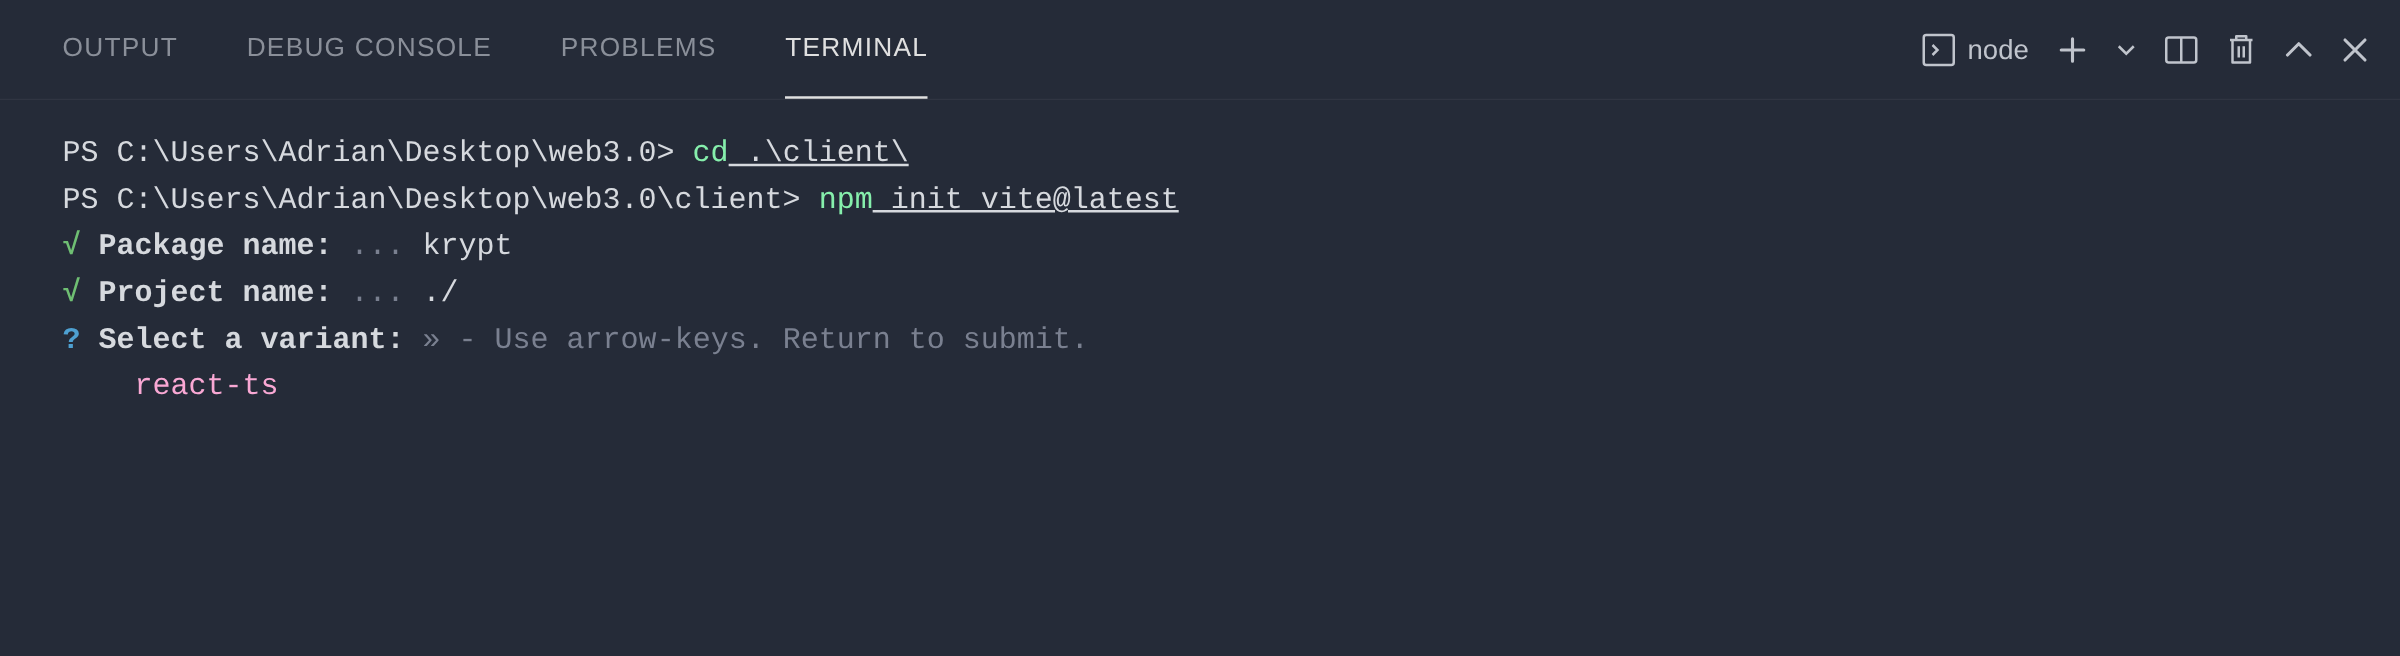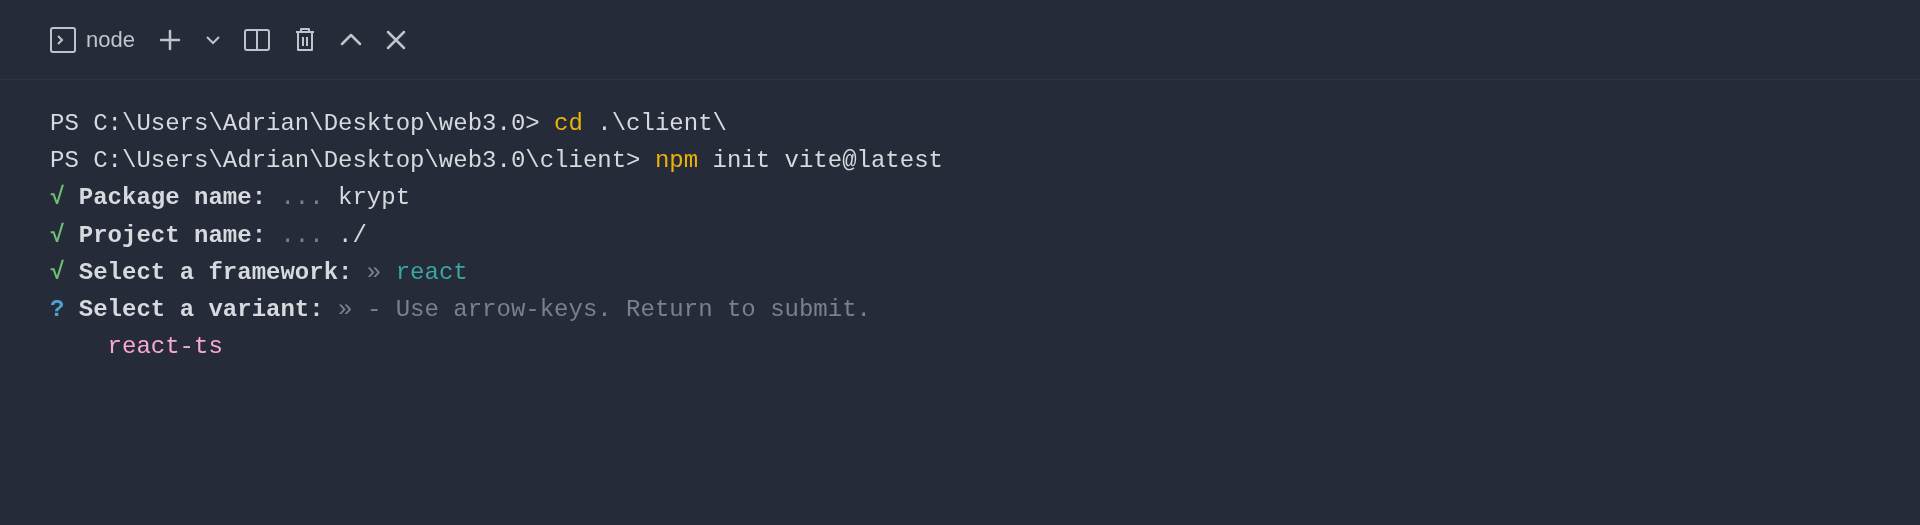--- a/index.html
+++ b/index.html
@@ -78,39 +78,45 @@
       font-weight: bold;
     }
     svg { display: block; }
     .terminal-body {
       padding: 25px 50px;
       line-height: 1.55;
       font-weight: 500;
     }
     .line { white-space: pre; }
     .prompt { color: #d6d9de; }
-    .cmd-bin { color: #eab308; }
-    .cmd-arg { color: #d6d9de; }
+    .cmd-bin { color: #86efac; }
+    .cmd-arg { color: #d6d9de; text-decoration: underline; }
     .check { color: #6fbf73; font-weight: bold; }
     .question { color: #d6d9de; font-weight: bold; }
     .qmark { color: #4ea0d1; font-weight: bold; }
     .dots { color: #7a8090; }
     .answer { color: #d6d9de; }
     .framework-answer { color: #3aa6a0; }
     .hint { color: #7a8090; }
     .arrow { color: #3aa6a0; font-weight: bold; }
     .option-selected { color: #d89b5f; text-decoration: underline; }
     .option-other { color: #f9a8d4; margin-top: 44px; }
   </style>
 </head>
 <body>
 
 <div class="panel-container">
 
   <div class="tab-bar">
+    <div class="tabs">
+      <div class="tab">OUTPUT</div>
+      <div class="tab">DEBUG CONSOLE</div>
+      <div class="tab">PROBLEMS</div>
+      <div class="tab active">TERMINAL</div>
+    </div>
     <div class="toolbar">
       <div class="shell-indicator toolbar-item">
         <span class="icon-box">
           <svg width="12" height="12" viewBox="0 0 12 12">
               <path d="M1 2 L5 6 L1 10" stroke="#c0c4cc" stroke-width="2" fill="none"></path>
             </svg>
         </span>
         <span>node</span>
       </div>
       <div class="toolbar-item">
@@ -145,18 +151,17 @@
           </svg>
       </div>
     </div>
   </div>
 
   <div class="terminal-body">
     <div class="line"><span class="prompt">PS C:\Users\Adrian\Desktop\web3.0&gt; </span><span class="cmd-bin">cd</span><span class="cmd-arg"> .\client\</span></div>
     <div class="line"><span class="prompt">PS C:\Users\Adrian\Desktop\web3.0\client&gt; </span><span class="cmd-bin">npm</span><span class="cmd-arg"> init vite@latest</span></div>
     <div class="line"><span class="check">√</span><span class="question"> Package name:</span><span class="dots"> ... </span><span class="answer">krypt</span></div>
     <div class="line"><span class="check">√</span><span class="question"> Project name:</span><span class="dots"> ... </span><span class="answer">./</span></div>
-    <div class="line"><span class="check">√</span><span class="question"> Select a framework:</span><span class="dots"> » </span><span class="framework-answer">react</span></div>
     <div class="line"><span class="qmark">?</span><span class="question"> Select a variant:</span><span class="hint"> » </span><span class="hint">- Use arrow-keys. Return to submit.</span></div>
     <div class="line"><span>    </span><span class="option-other">react-ts</span></div>
   </div>
 
 </div>
 
 </body></html>

